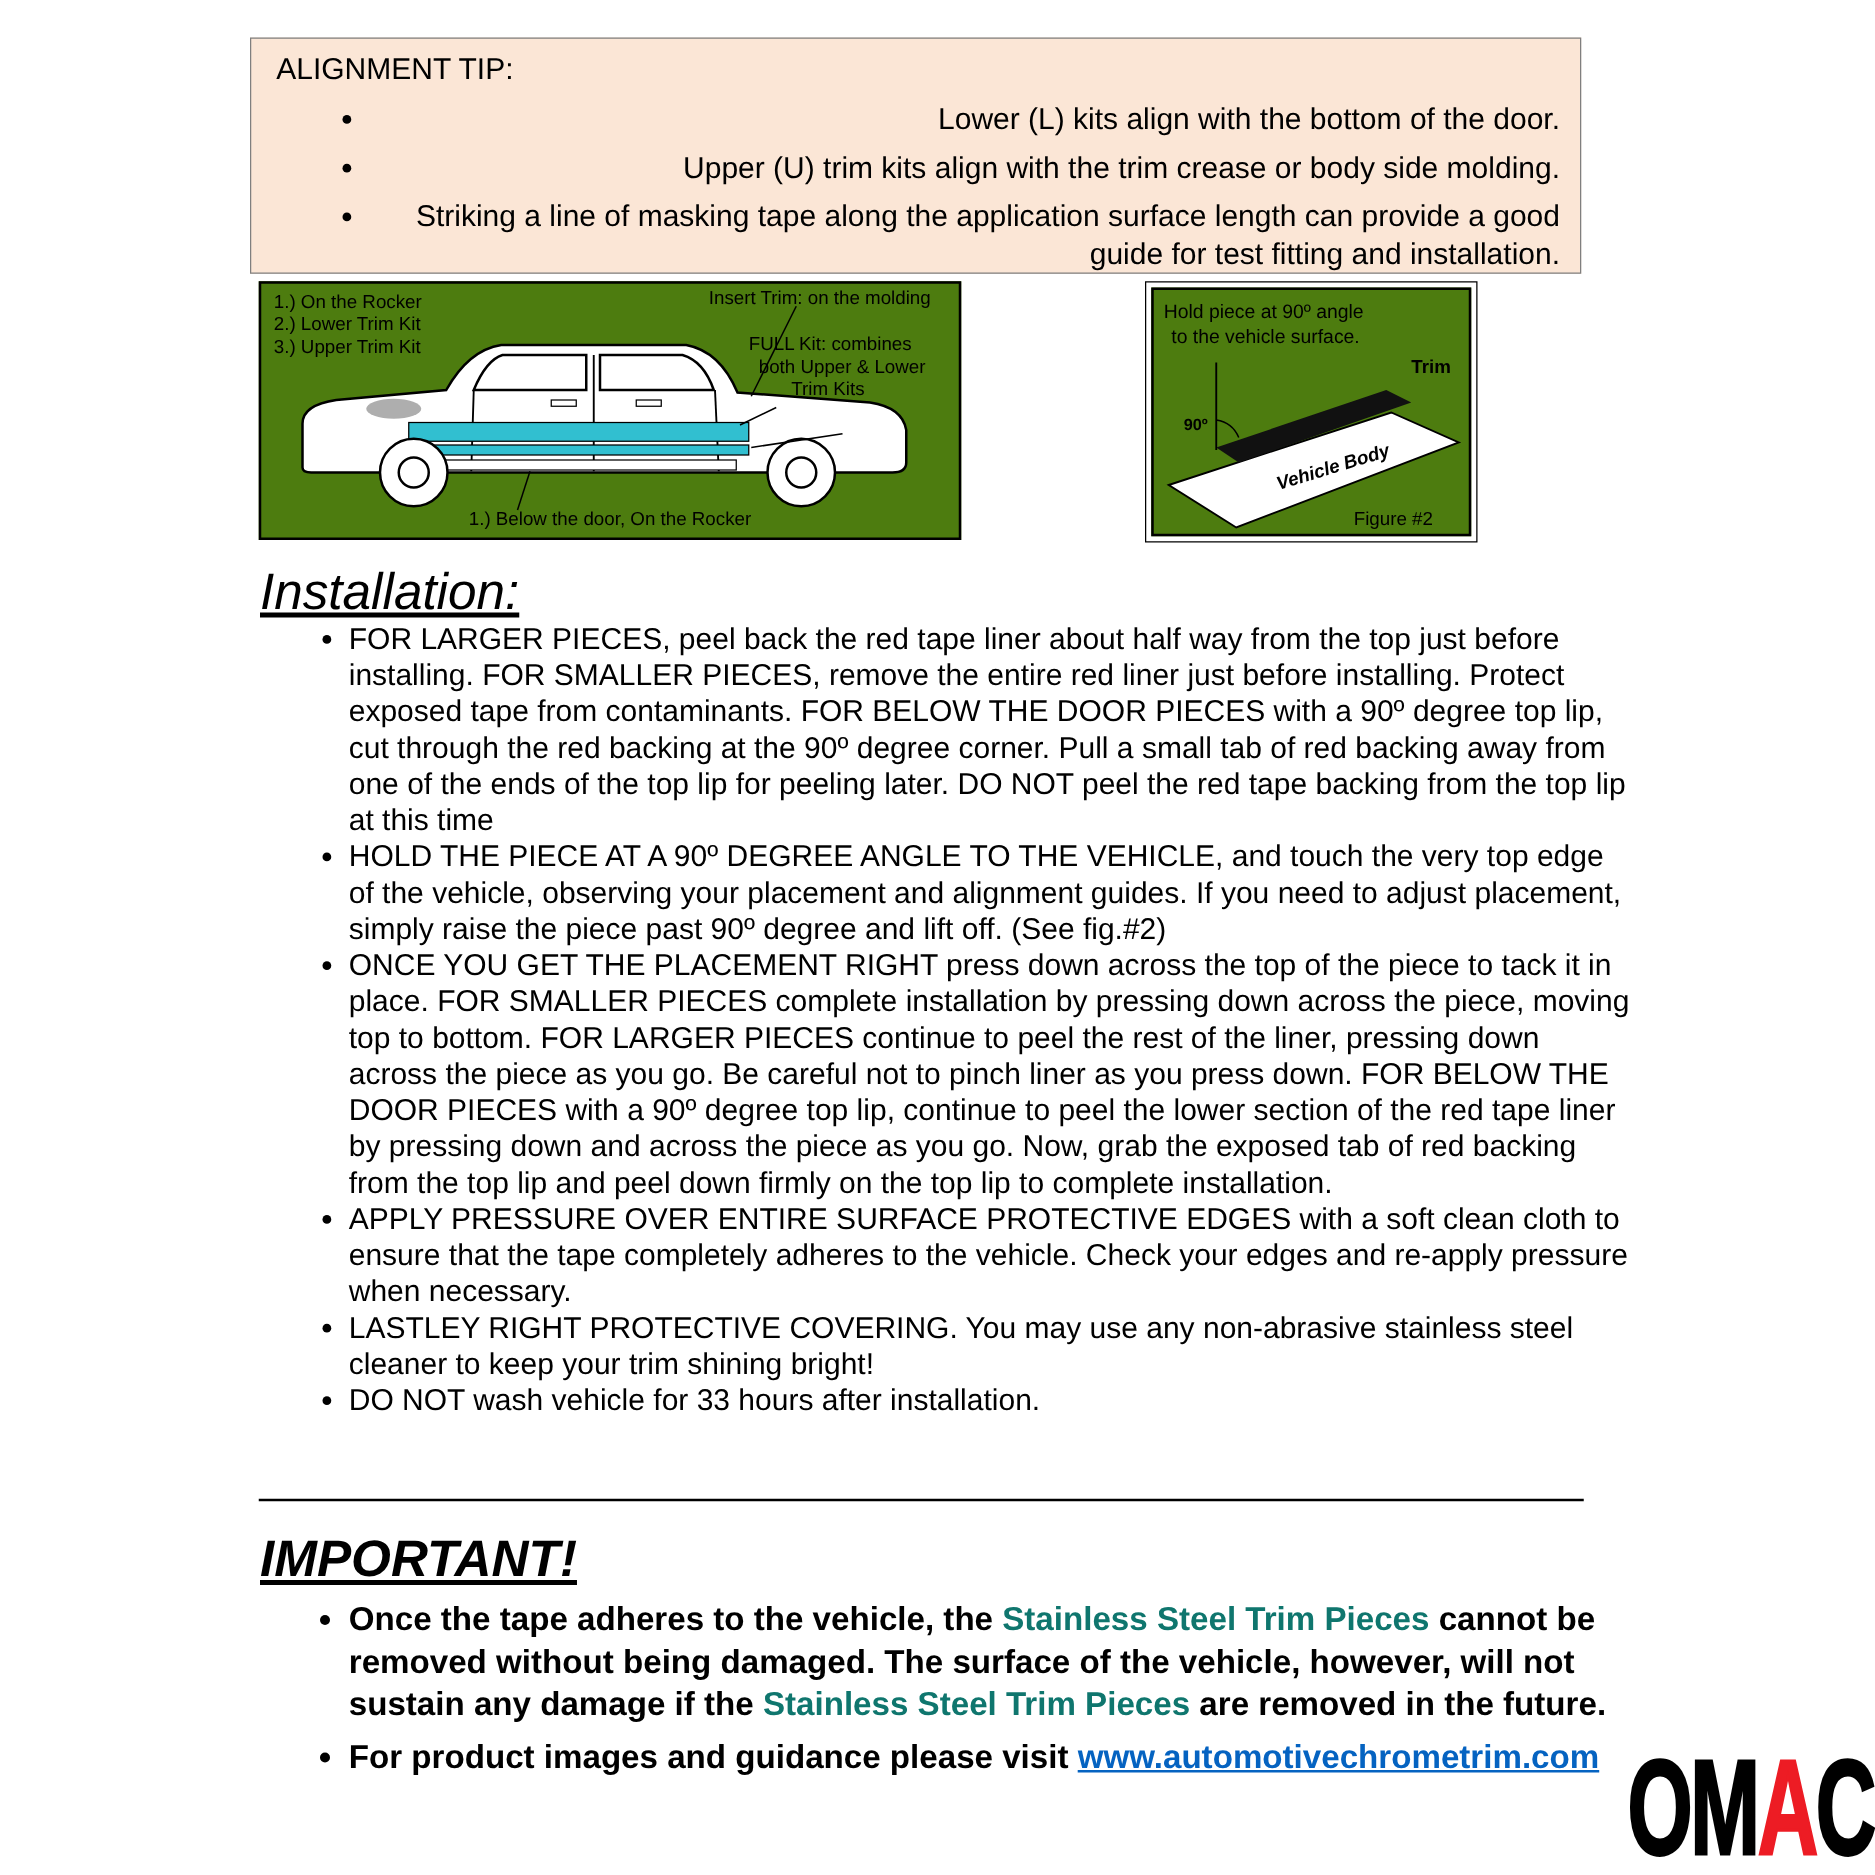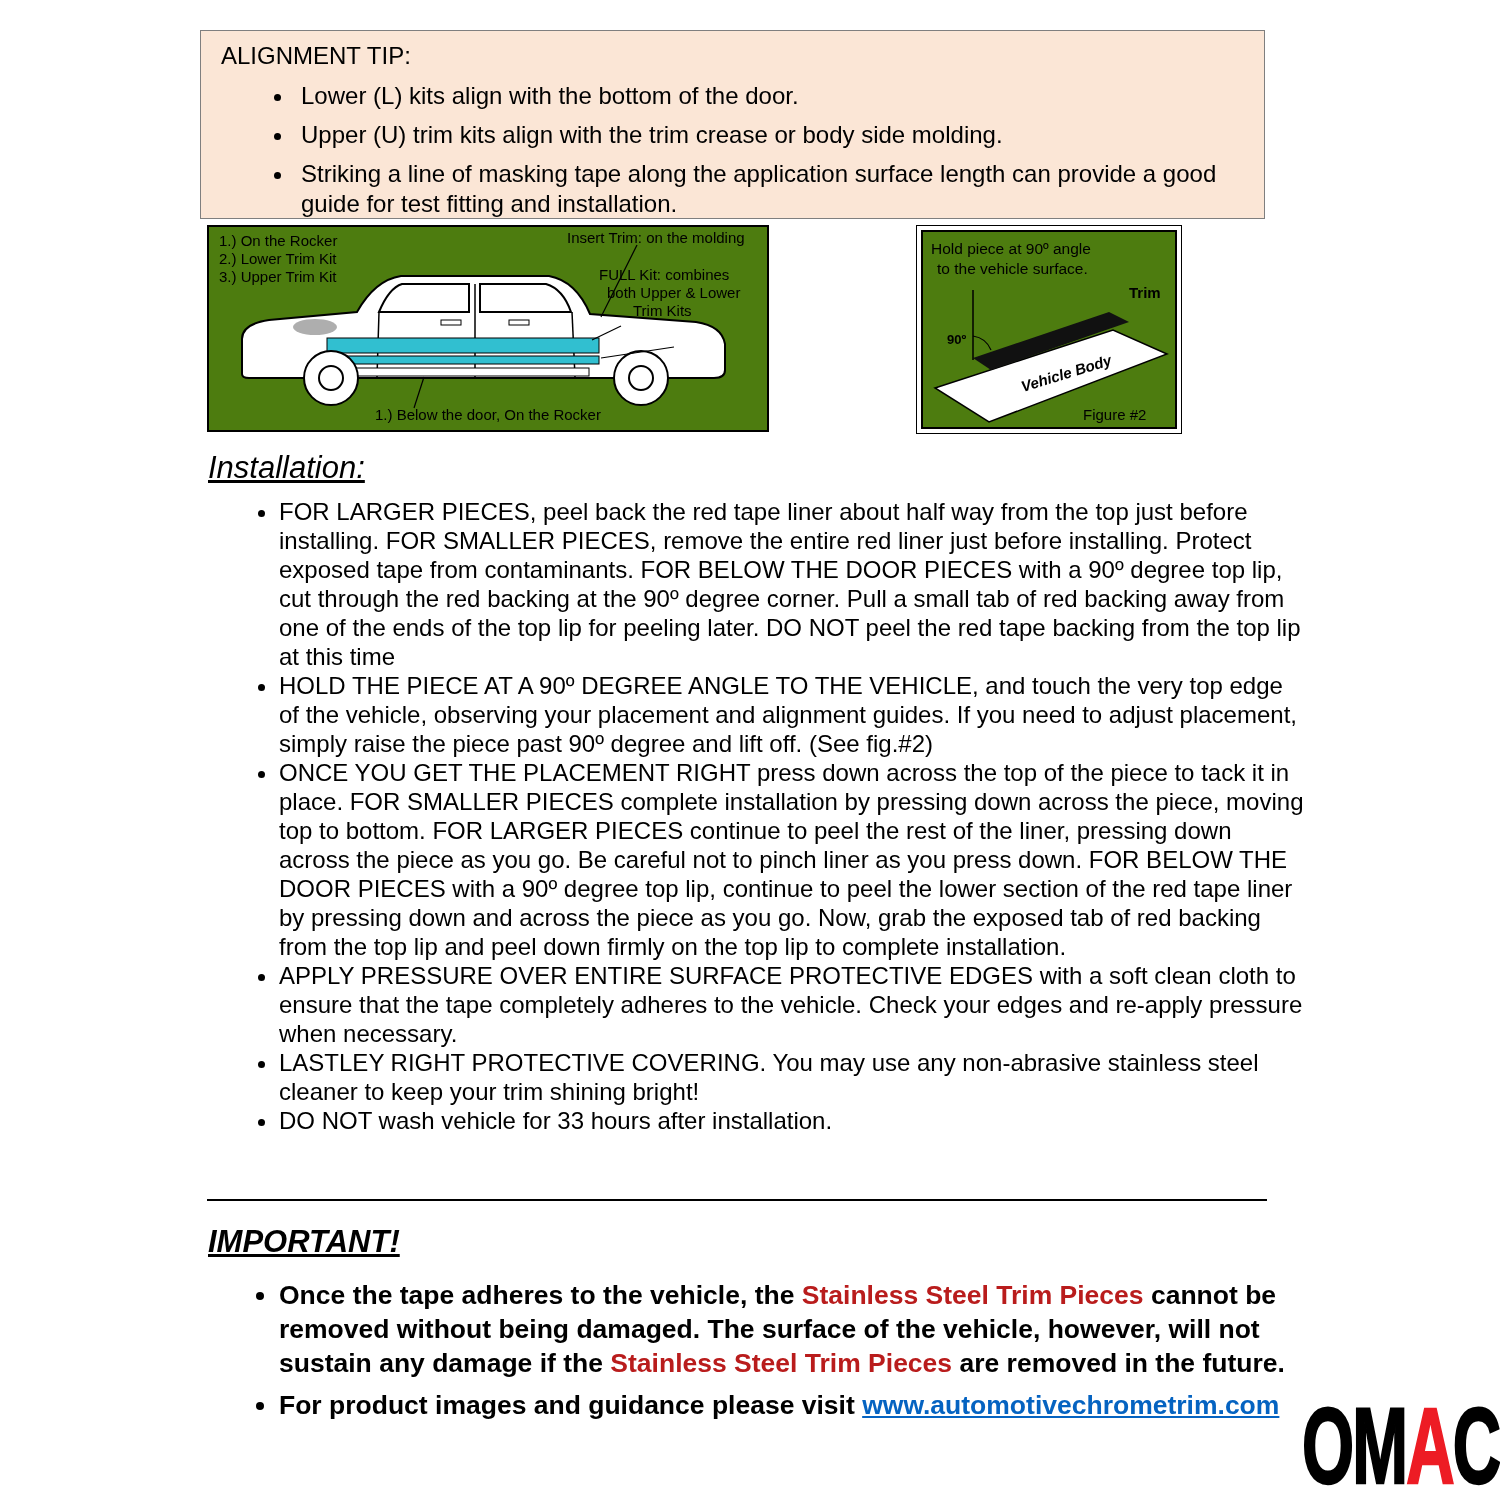--- a/index.html
+++ b/index.html
@@ -7,46 +7,46 @@
   body { font-family:"Liberation Sans", sans-serif; color:#000; }
   .page { position:relative; width:1500px; height:1500px; background:#fff; overflow:hidden; }
 
   
   .tip-box {
     position:absolute; left:200px; top:30px; width:1065px; height:189px;
     background:#fbe6d6; border:1px solid #7f7f7f;
     padding:8px 16px 8px 16px; font-size:24px; line-height:30px;
   }
   .tip-title { margin:2px 0 0 4px; }
-  .tip-box ul { margin:10px 0 0 0; padding-left:78px; }
+  .tip-box ul { margin:10px 0 0 0; padding-left:78px;text-align:right; }
   .tip-box li { margin-bottom:9px; padding-left:6px; }
 
   
   .diagram-box { position:absolute; border:2px solid #000; background:#4d7c0f; }
   .car-box { left:207px; top:225px; width:562px; height:207px; }
   .fig-box { left:921px; top:230px; width:256px; height:199px; outline:1px solid #000; outline-offset:4px; }
   svg text { font-family:"Liberation Sans", sans-serif; fill:#000; }
 
   
-  .section-heading { position:absolute; left:208px; font-size:31px; }
+  .section-heading { position:absolute; left:208px; font-size:41px; }
   .installation-heading { top:450px; font-style:italic; text-decoration:underline; }
   .important-heading { top:1224px; font-style:italic; font-weight:bold; text-decoration:underline; }
 
   
   .install-list { position:absolute; left:207px; top:497px; width:1098px; font-size:24px; line-height:29px; }
   .install-list ul { margin:0; padding-left:72px; }
   .install-list li { margin:0; }
 
   .divider { position:absolute; left:207px; top:1199px; width:1060px; height:0; border-top:2px solid #000; }
 
   
   .important-list { position:absolute; left:207px; top:1278px; width:1105px; font-size:26.5px; line-height:34px; font-weight:bold; }
   .important-list ul { margin:0; padding-left:72px; }
   .important-list li { margin-bottom:8px; }
-  .red-text { color:#b91c1c; }
+  .red-text { color:#0f766e; }
   .link { color:#0563c1; text-decoration:underline; cursor:pointer; font-weight:bold;margin-top:48px; }
 
   
   .logo {
     position:absolute; left:1302px; top:1392px; font-size:108px; font-weight:bold;
     letter-spacing:-3px; line-height:1; transform:scaleX(0.62); transform-origin:left top;
     white-space:nowrap;
   }
   .logo span { -webkit-text-stroke:2.5px currentColor; }
   .logo .accent { color:#ed1c24; }

